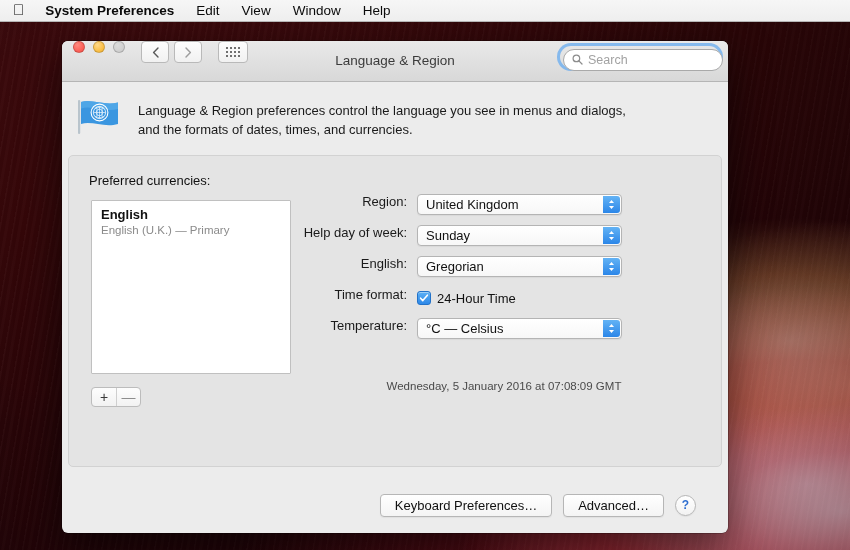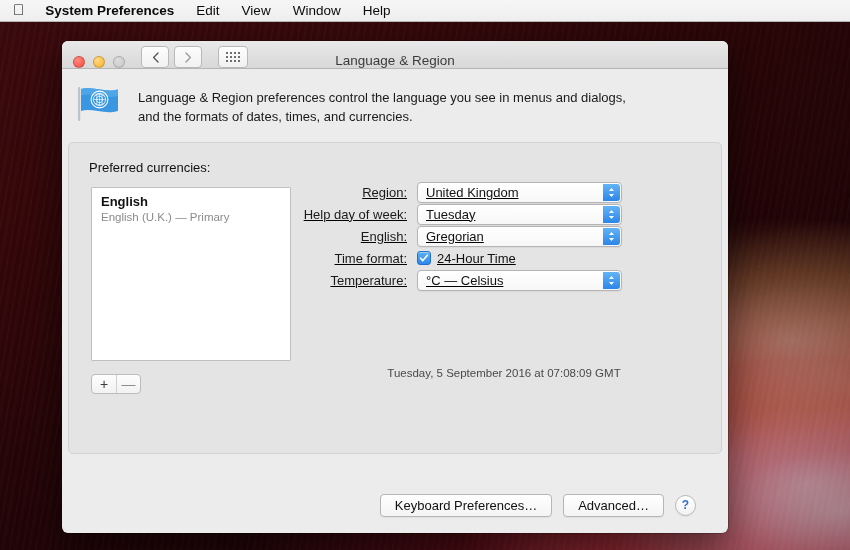--- a/index.html
+++ b/index.html
@@ -78,25 +78,25 @@
     width: 666px; height: 492px;
     background: #ececec;
     border-radius: 6px;
     box-shadow: 0 14px 40px rgba(0,0,0,.55), 0 0 0 .5px rgba(0,0,0,.40);
     overflow: hidden;
     z-index: 20;
   }
 
   
   #titlebar {
-    height: 28px;
+    height: 41px;
     background: linear-gradient(to bottom, #e9e9e9 0%, #d8d8d8 100%);
     border-bottom: 1px solid #b5b5b5;
     position: relative;
-    display: flex; align-items: flex-end;
+    display: flex; align-items: flex-start;
   }
   .traffic {
     display: flex; gap: 8px;
     margin-left: 11px;
   }
   .light {
     width: 12px; height: 12px; border-radius: 50%;
     border: .5px solid rgba(0,0,0,.18);
   }
   .light.close  { background: radial-gradient(circle at 35% 30%, #ff8a80, #fc5d55 70%); }
@@ -201,22 +201,22 @@
     font-size: 14px; color: #3a3a3a;
     line-height: 1;
   }
   #addremove .seg.minus { border-left: 1px solid #cfcfcf; color: #8d8d8d; }
 
   
   #form {
     position: absolute; left: 232px; top: 38px; right: 14px;
   }
   .frow {
-    display: flex; align-items: center;
-    height: 22px;  text-decoration: underline;
+    display: flex; 
+    height: 22px; margin-bottom: 9px;
   }
   .frow .flabel {
     width: 116px; text-align: right;
     font-size: 13px; color: #1a1a1a;
     padding-right: 10px;
   }
   .popup {
     width: 205px; height: 21px;
     background: linear-gradient(to bottom, #ffffff, #f7f7f7);
     border: 1px solid #b4b4b4;
@@ -342,20 +342,31 @@
           <i></i>
             <i></i>
             <i></i>
             <i></i>
         </span>
       </div>
     </div>
 
     <div id="win-title">Language &amp; Region</div>
 
+    <div id="searchwrap">
+      <div id="searchfield">
+        <span>
+          <svg width="11" height="11" viewBox="0 0 11 11">
+            <circle cx="4.4" cy="4.4" r="3.3" fill="none" stroke="#8d8d8d" stroke-width="1.2"></circle>
+            <path d="M6.9 6.9 L10 10" stroke="#8d8d8d" stroke-width="1.3" stroke-linecap="round"></path>
+          </svg>
+        </span>
+        <span class="ph">Search</span>
+      </div>
+    </div>
   </div>
 
   <div id="winbody">
 
     <div id="blurb">
       <div class="flag">
         <svg width="46" height="38" viewBox="0 0 46 38">
           <rect x="2" y="2" width="2.2" height="34" rx="1" fill="#b9c4cc"></rect>
           <path d="M5 4 C16 0.5, 28 8, 42 4.5 L42 26 C28 30, 16 22.5, 5 26 Z" fill="#3a96e0"></path>
           <path d="M5 4 C16 0.5, 28 8, 42 4.5 L42 11 C28 14.5, 16 7, 5 10.5 Z" fill="#55abea" opacity=".75"></path>
@@ -402,21 +413,21 @@
                 <path d="M4.5 2 L7 5 L2 5 Z" fill="#ffffff"></path>
                 <path d="M4.5 11 L7 8 L2 8 Z" fill="#ffffff"></path>
               </svg>
             </span>
           </div>
         </div>
 
         <div class="frow">
           <div class="flabel">Help day of week:</div>
           <div class="popup">
-            <span>Tuesday</span>
+            <span>Sunday</span>
             <span class="arrows">
               <svg width="9" height="13" viewBox="0 0 9 13">
                 <path d="M4.5 2 L7 5 L2 5 Z" fill="#ffffff"></path>
                 <path d="M4.5 11 L7 8 L2 8 Z" fill="#ffffff"></path>
               </svg>
             </span>
           </div>
         </div>
 
         <div class="frow">
@@ -453,21 +464,21 @@
                 <path d="M4.5 2 L7 5 L2 5 Z" fill="#ffffff"></path>
                 <path d="M4.5 11 L7 8 L2 8 Z" fill="#ffffff"></path>
               </svg>
             </span>
           </div>
         </div>
 
       </div>
 
       <div id="preview">
-        <div>Tuesday, 5 September 2016 at 07:08:09 GMT</div>
+        <div>Wednesday, 5 January 2016 at 07:08:09 GMT</div>
       </div>
 
     </div>
   </div>
 
   <div id="bottombar">
     <div class="pushbtn">Keyboard Preferences…</div>
     <div class="pushbtn">Advanced…</div>
     <div class="helpbtn">?</div>
   </div>

